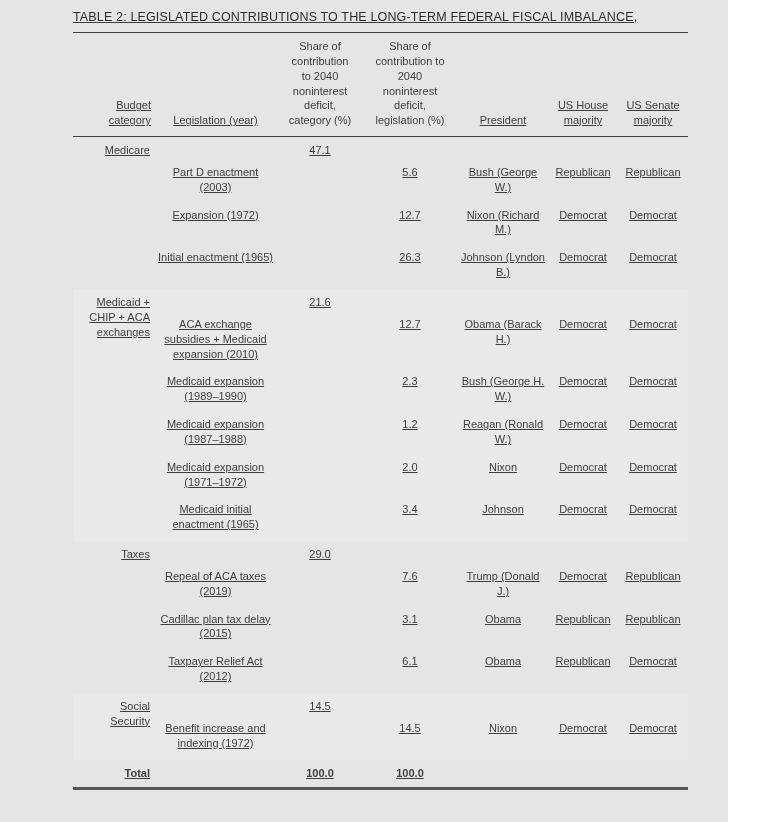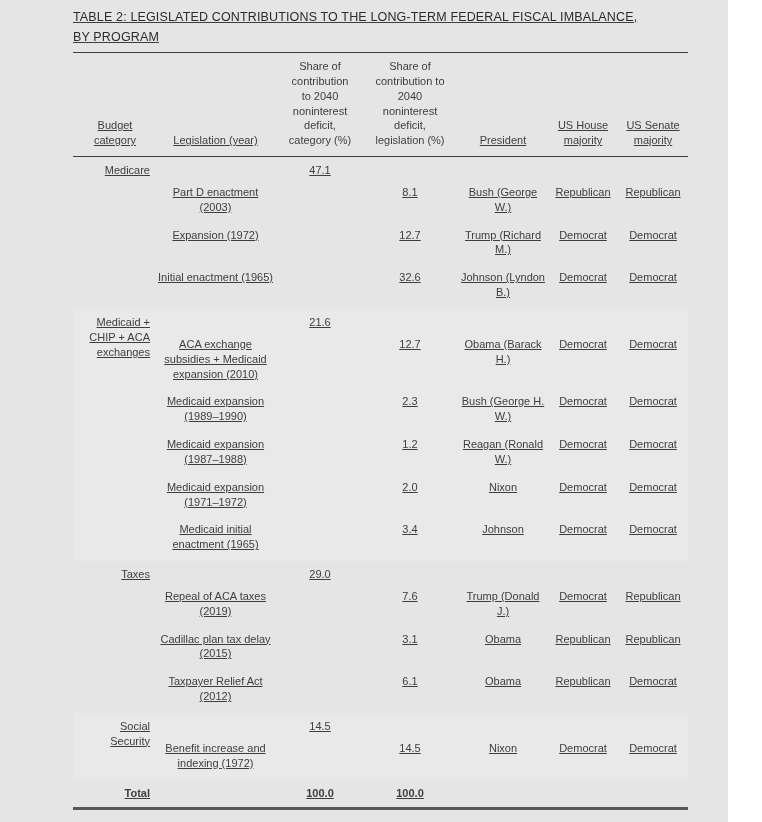--- a/index.html
+++ b/index.html
@@ -34,21 +34,21 @@
     color: #3e3e3e;
     border-top: 1px solid #3f3f3f;
   }
   thead th {
     font-weight: normal;
     vertical-align: bottom;
     padding: 6px 2px 8px;
     line-height: 1.35;
     border-bottom: 1px solid #3f3f3f;
   }
-  thead th.left { text-align: center; padding-left: 6px; }
+  thead th.left { text-align: right; padding-left: 6px; }
   thead th .narrow { display: inline-block; width: 68px; }
   thead th .narrow2 { display: inline-block; width: 76px; }
 
   td {
     vertical-align: top;
     text-align: center;
     padding: 4px 3px 9px;
     line-height: 1.35;
     word-wrap: break-word;
   }
@@ -64,21 +64,20 @@
   tbody.total-body td.cat { padding-top: 6px; }
 </style>
 </head>
 <body>
 
 <div class="page">
   <div class="content">
 
     <div class="title">
       <div>TABLE 2: LEGISLATED CONTRIBUTIONS TO THE LONG-TERM FEDERAL FISCAL IMBALANCE,</div>
-      <div>BY PROGRAM</div>
     </div>
 
     <table class="fiscal" id="fiscal-table">
       <colgroup>
         <col style="width:80px">
           <col style="width:125px">
           <col style="width:84px">
         <col style="width:96px">
           <col style="width:90px">
           <col style="width:70px">
@@ -101,37 +100,37 @@
             <td></td>
             <td>47.1</td>
             <td></td>
             <td></td>
             <td></td>
             <td></td>
           </tr>
           <tr>
             <td>Part D enactment (2003)</td>
             <td></td>
-            <td>8.1</td>
+            <td>5.6</td>
             <td>Bush (George W.)</td>
             <td>Republican</td>
             <td>Republican</td>
           </tr>
           <tr>
             <td>Expansion (1972)</td>
             <td></td>
             <td>12.7</td>
-            <td>Trump (Richard M.)</td>
+            <td>Nixon (Richard M.)</td>
             <td>Democrat</td>
             <td>Democrat</td>
           </tr>
           <tr>
             <td>Initial enactment (1965)</td>
             <td></td>
-            <td>32.6</td>
+            <td>26.3</td>
             <td>Johnson (Lyndon B.)</td>
             <td>Democrat</td>
             <td>Democrat</td>
           </tr>
         </tbody>
         <tbody class="shaded">
           <tr class="section-head">
             <td class="cat" rowspan="6">Medicaid + CHIP + ACA exchanges</td>
             <td></td>
             <td>21.6</td>

